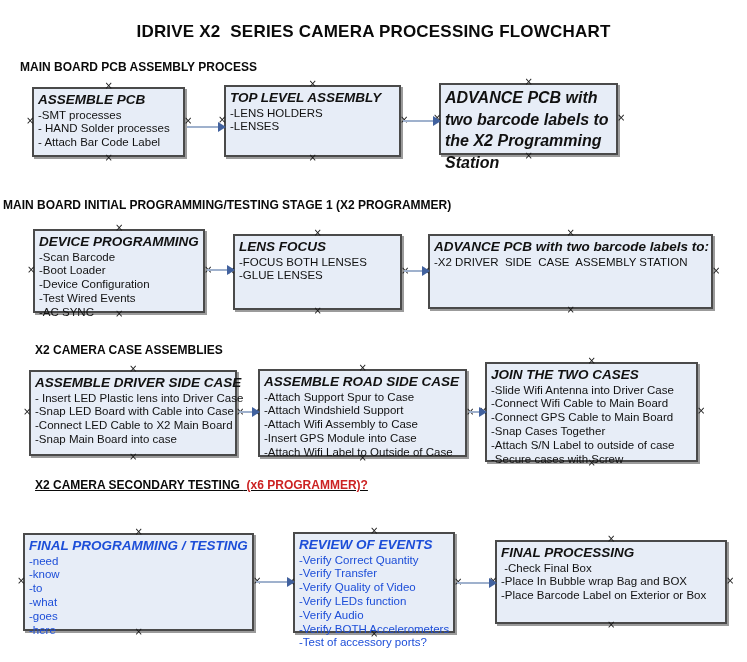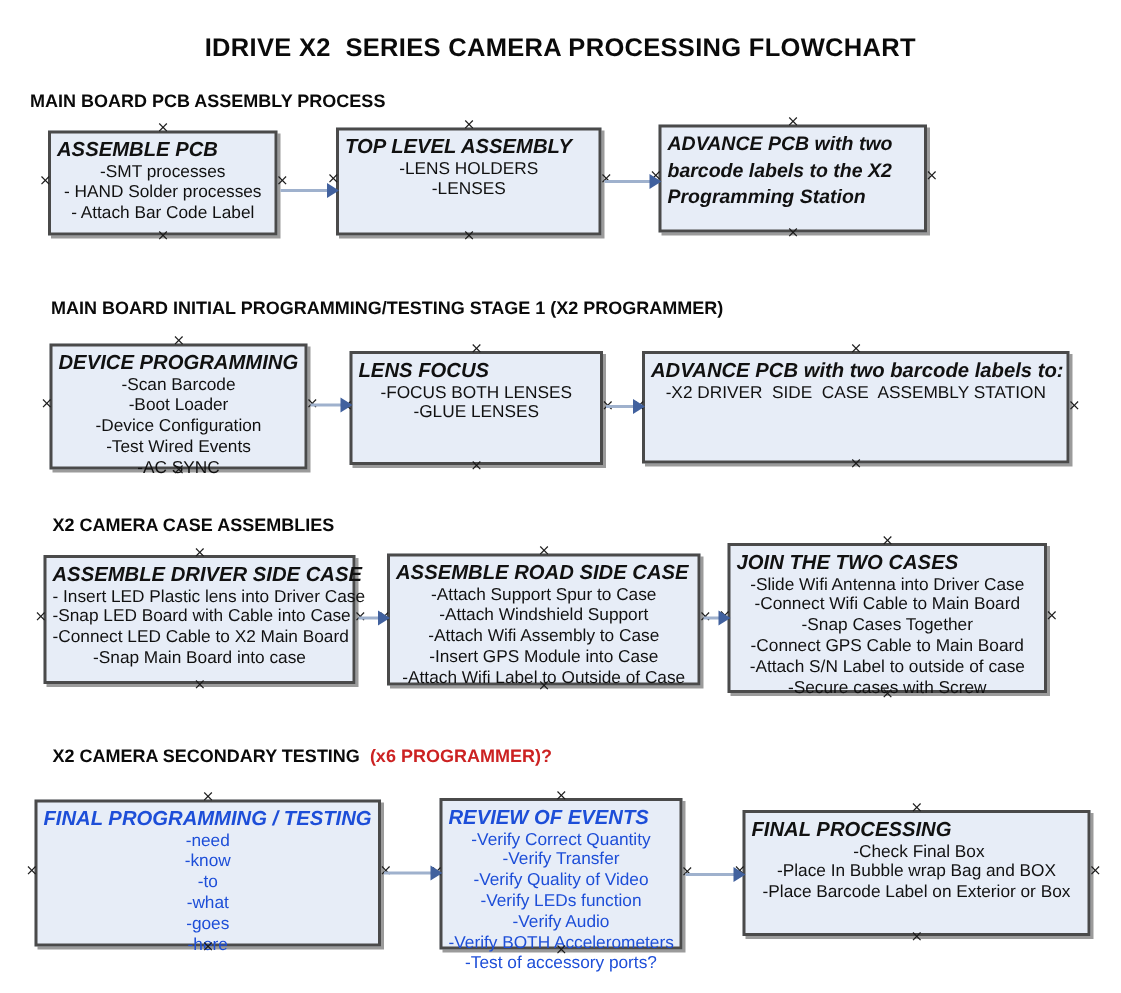--- a/index.html
+++ b/index.html
@@ -7,31 +7,31 @@
     position:relative;width:747px;height:662px;background:#ffffff;overflow:hidden;
     font-family:"Liberation Sans","DejaVu Sans",sans-serif;color:#111;
   }
   .main-title{
     position:absolute;top:22px;left:0;width:747px;text-align:center;
     font-size:17px;font-weight:bold;white-space:pre;color:#0a0a0a;letter-spacing:.2px;
   }
   .sh{position:absolute;font-weight:bold;font-size:12px;white-space:pre;color:#0a0a0a;}
   .sh .red-part{color:#cc2222;}
   .sh1{left:20px;top:60px;}
-  .sh2{left:34px;top:198px;}
+  .sh2{left:3px;top:198px;}
   .sh3{left:35px;top:343px;}
-  .sh4{left:35px;top:497px;}
+  .sh4{left:35px;top:478px;text-decoration:underline;}
 
   .fbox{
     position:absolute;background:#e7edf7;border:2px solid #4a4a4a;
     box-shadow:2px 2px 0 #9b9b9b;padding:2px 4px;box-sizing:border-box;
   }
   .fbox-title{font-size:13.5px;font-weight:bold;line-height:1.3;white-space:nowrap;font-style:italic;}
-  .fbox.wrap .fbox-title{white-space:normal;font-size:13px;line-height:1.35;}
-  .fbox-items{font-size:11.5px;line-height:1.2;text-align:center;}
+  .fbox.wrap .fbox-title{white-space:normal;font-size:16px;line-height:1.35;}
+  .fbox-items{font-size:11.5px;line-height:1.2;}
   .fbox-items div{white-space:pre;}
   .red .fbox-title,.red .fbox-items{color:#1d4ed8;}
 
   
   .b11{left:32px;top:87px;width:153px;height:70px;}
   .b12{left:224px;top:85px;width:177px;height:72px;}
   .b13{left:439px;top:83px;width:179px;height:72px;}
   .b21{left:33px;top:229px;width:172px;height:84px;}
   .b22{left:233px;top:234px;width:169px;height:76px;}
   .b23{left:428px;top:234px;width:285px;height:75px;}
@@ -177,22 +177,22 @@
 
   <div class="fbox b33">
     <span class="hd hd-t">×</span>
     <span class="hd hd-b">×</span>
     <span class="hd hd-l">×</span>
     <span class="hd hd-r">×</span>
     <div class="fbox-title">JOIN THE TWO CASES</div>
     <div class="fbox-items">
       <div>-Slide Wifi Antenna into Driver Case</div>
       <div>-Connect Wifi Cable to Main Board</div>
+      <div>-Connect GPS Cable to Main Board</div>
       <div>-Snap Cases Together</div>
-      <div>-Connect GPS Cable to Main Board</div>
       <div>-Attach S/N Label to outside of case</div>
       <div>-Secure cases with Screw</div>
     </div>
   </div>
 
   <div class="fbox b41 red">
     <span class="hd hd-t">×</span>
     <span class="hd hd-b">×</span>
     <span class="hd hd-l">×</span>
     <span class="hd hd-r">×</span>

